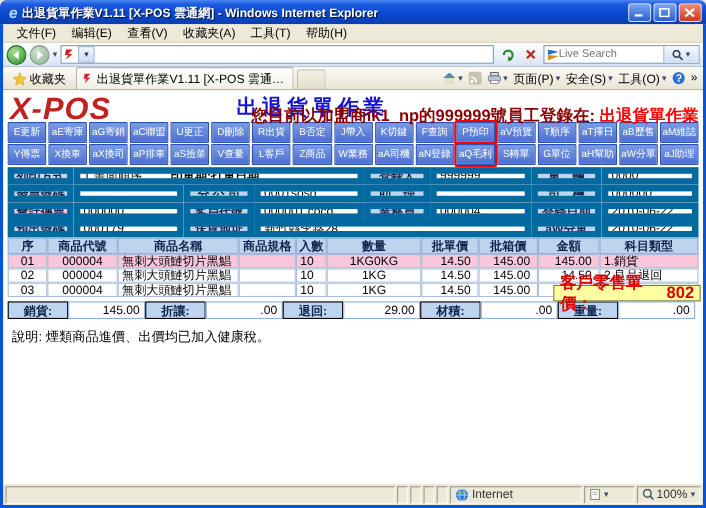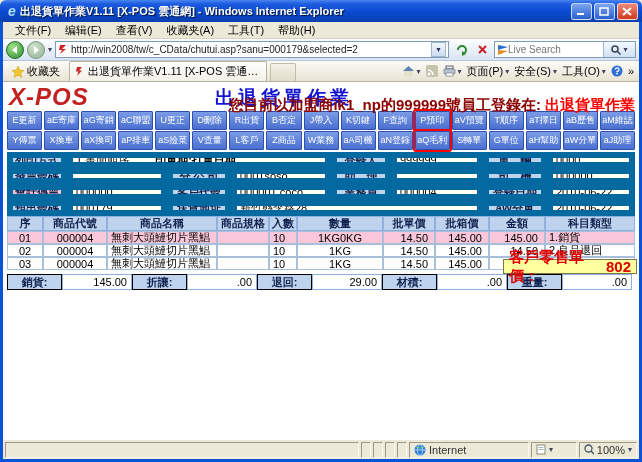--- a/index.html
+++ b/index.html
@@ -49,21 +49,21 @@
   .tab-active { display:flex; align-items:center; gap:4px; width:198px; height:20px; padding:0 5px; font-size:11px;
     background:linear-gradient(#ffffff,#f2f0e6); border:1px solid #b5b2a2; border-bottom:none; border-radius:2px 2px 0 0; }
   .tab-active span.t { white-space:nowrap; overflow:hidden; text-overflow:ellipsis; }
   .tab-stub { width:26px; height:18px; background:linear-gradient(#f4f2e8,#e2ddc9); border:1px solid #c2bda8; border-bottom:none; border-radius:2px 2px 0 0; }
   .cmdbar { margin-left:auto; display:flex; align-items:center; gap:5px; font-size:11px; height:20px; padding-right:2px; }
   .cmd { display:flex; align-items:center; gap:2px; }
 
   
   .content { flex:1; background:#fff; position:relative; overflow:hidden; }
   .page-header { position:relative; height:28px; }
-  .logo { position:absolute; left:6px; top:1px; font-size:24px; font-weight:bold; font-style:italic; color:#c32020; letter-spacing:1px; }
+  .logo { position:absolute; left:6px; top:1px; font-size:28px; font-weight:bold; font-style:italic; color:#c32020; letter-spacing:1px; }
   .page-title { position:absolute; left:212px; top:3px; font-size:19px; font-weight:bold; color:#1414d2; letter-spacing:4px; }
   .notice { position:absolute; right:4px; top:14px; font-size:15px; font-weight:bold; color:#8b0000; white-space:nowrap; }
   .notice .cur { color:#ff0000; margin-left:4px; }
 
   .btn-row { display:flex; gap:2px; margin:1px 4px 0 4px; }
   .pbtn { flex:1; background:linear-gradient(#7b9ce6,#4a6fd0); border:1px solid #2c50b0; color:#fff;
     font-size:9px; text-align:center; padding:2px 0; white-space:nowrap; overflow:hidden; border-radius:1px; }
   .pbtn.hl { box-shadow:0 0 0 2px #f00; position:relative; z-index:1; }
 
   .statline { margin:4px 6px 2px 6px; font-size:12px; white-space:nowrap; }
@@ -145,21 +145,20 @@
       <span class="navcircle fwd">
         <svg width="10" height="10">
             <polygon points="3,1 8,5 3,9" fill="#fff"></polygon>
           </svg>
         </span>
       <span class="mini-caret">▾</span>
       <span class="addr">
         <svg width="10" height="11">
             <path d="M2 1 L8 1 L4 5 L8 5 L2 10 L4 6 L1 6 Z" fill="#d42020"></path>
           </svg>
-        <input readonly="" value="http://win2008/tw/c_CData/chutui.asp?sanu=000179&amp;selected=2" style="">
         <span class="addr-drop">▾</span>
       </span>
       <span class="nav-sq">
         <svg width="13" height="13">
             <path d="M3 7 A4 4 0 1 1 7 11" fill="none" stroke="#2a8a2a" stroke-width="2"></path>
             <polygon points="7,8 7,13 11,11" fill="#2a8a2a"></polygon>
           </svg>
         </span>
       <span class="nav-sq">
         <svg width="11" height="11">
@@ -388,20 +387,21 @@
         <div class="slabel">折讓:</div>
         <div class="svalue">.00</div>
         <div class="slabel">退回:</div>
         <div class="svalue">29.00</div>
         <div class="slabel">材積:</div>
         <div class="svalue">.00</div>
         <div class="slabel">重量:</div>
         <div class="svalue">.00</div>
       </div>
 
+      <div class="note">說明: 煙類商品進價、出價均已加入健康稅。</div>
     </div>
 
     <div class="statusbar">
       <span class="seg seg-main"></span>
       <span class="seg seg-tiny"></span>
       <span class="seg seg-tiny"></span>
       <span class="seg seg-tiny"></span>
       <span class="seg seg-tiny"></span>
       <span class="seg" style="width:120px">
         <svg width="12" height="12">

